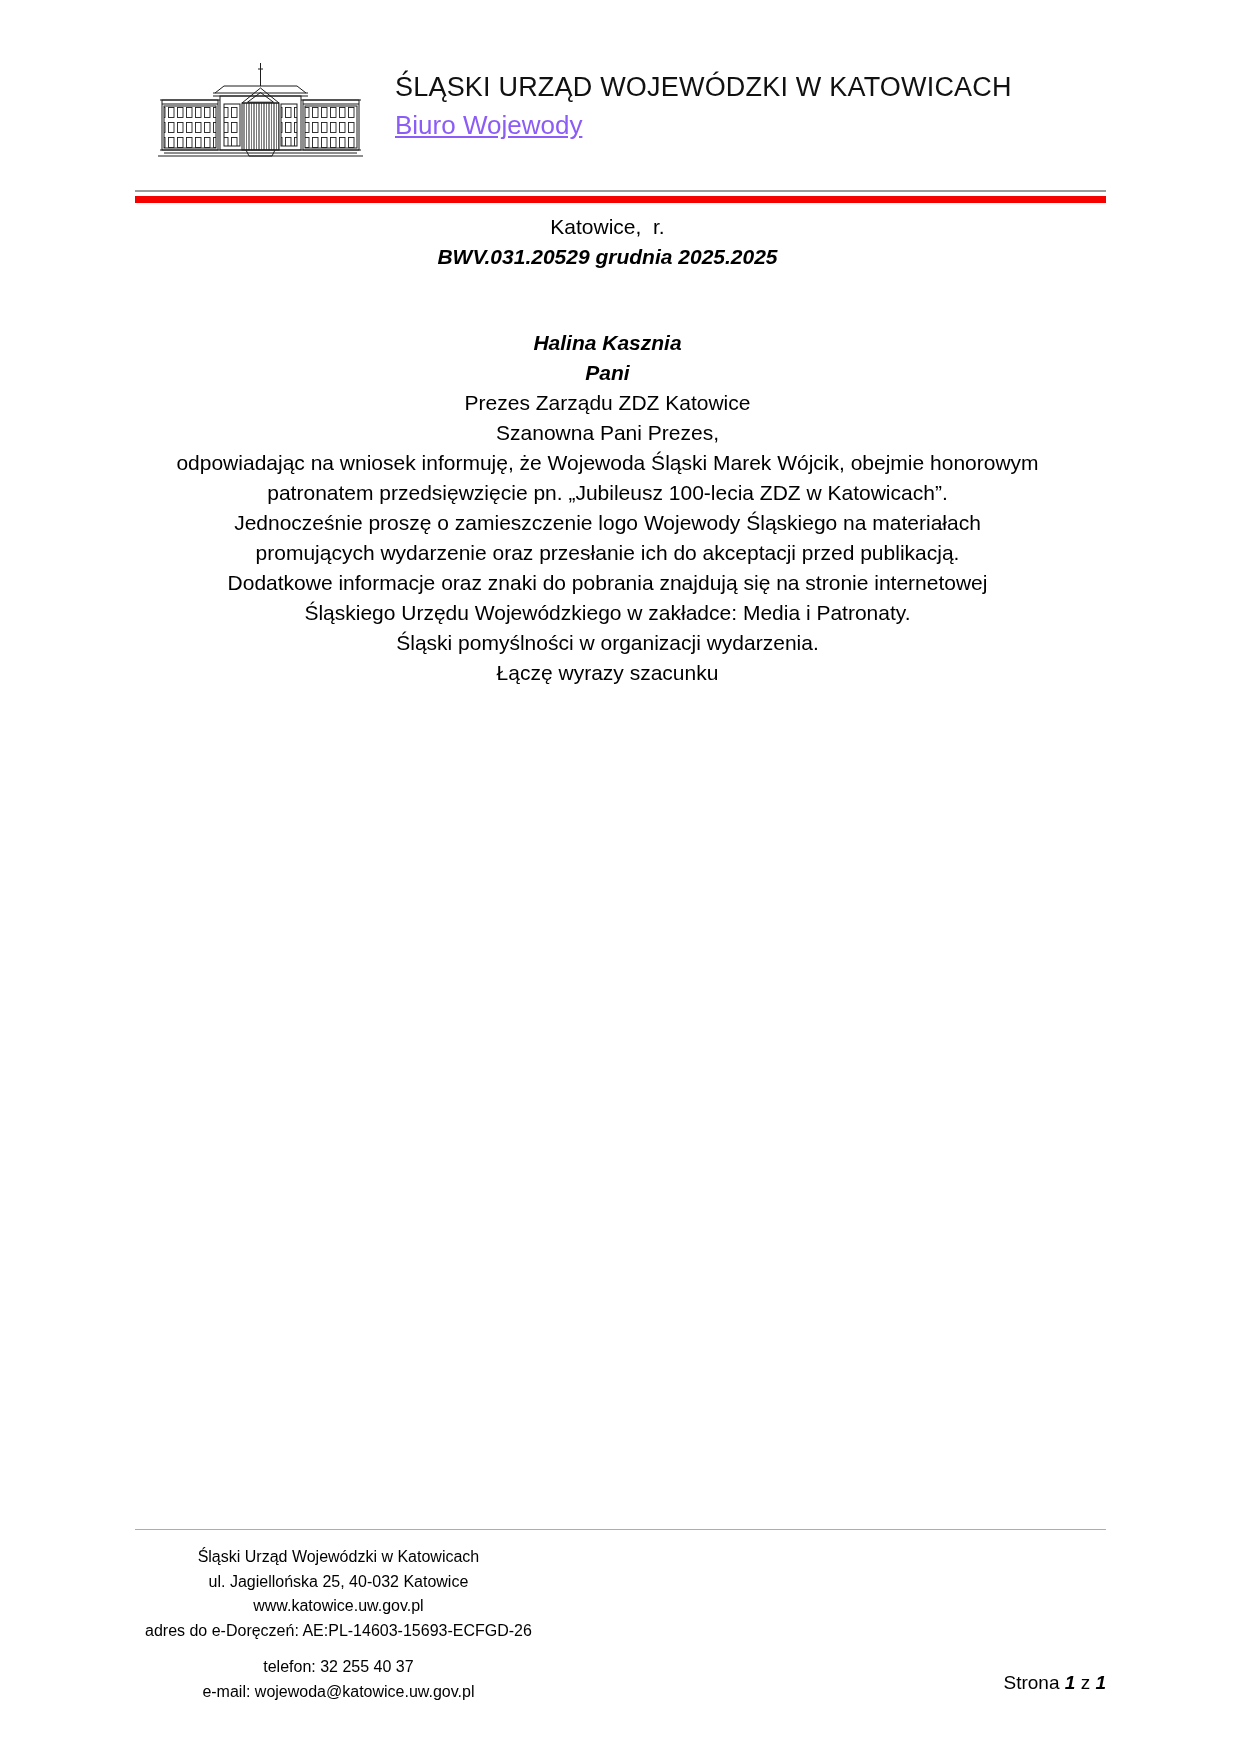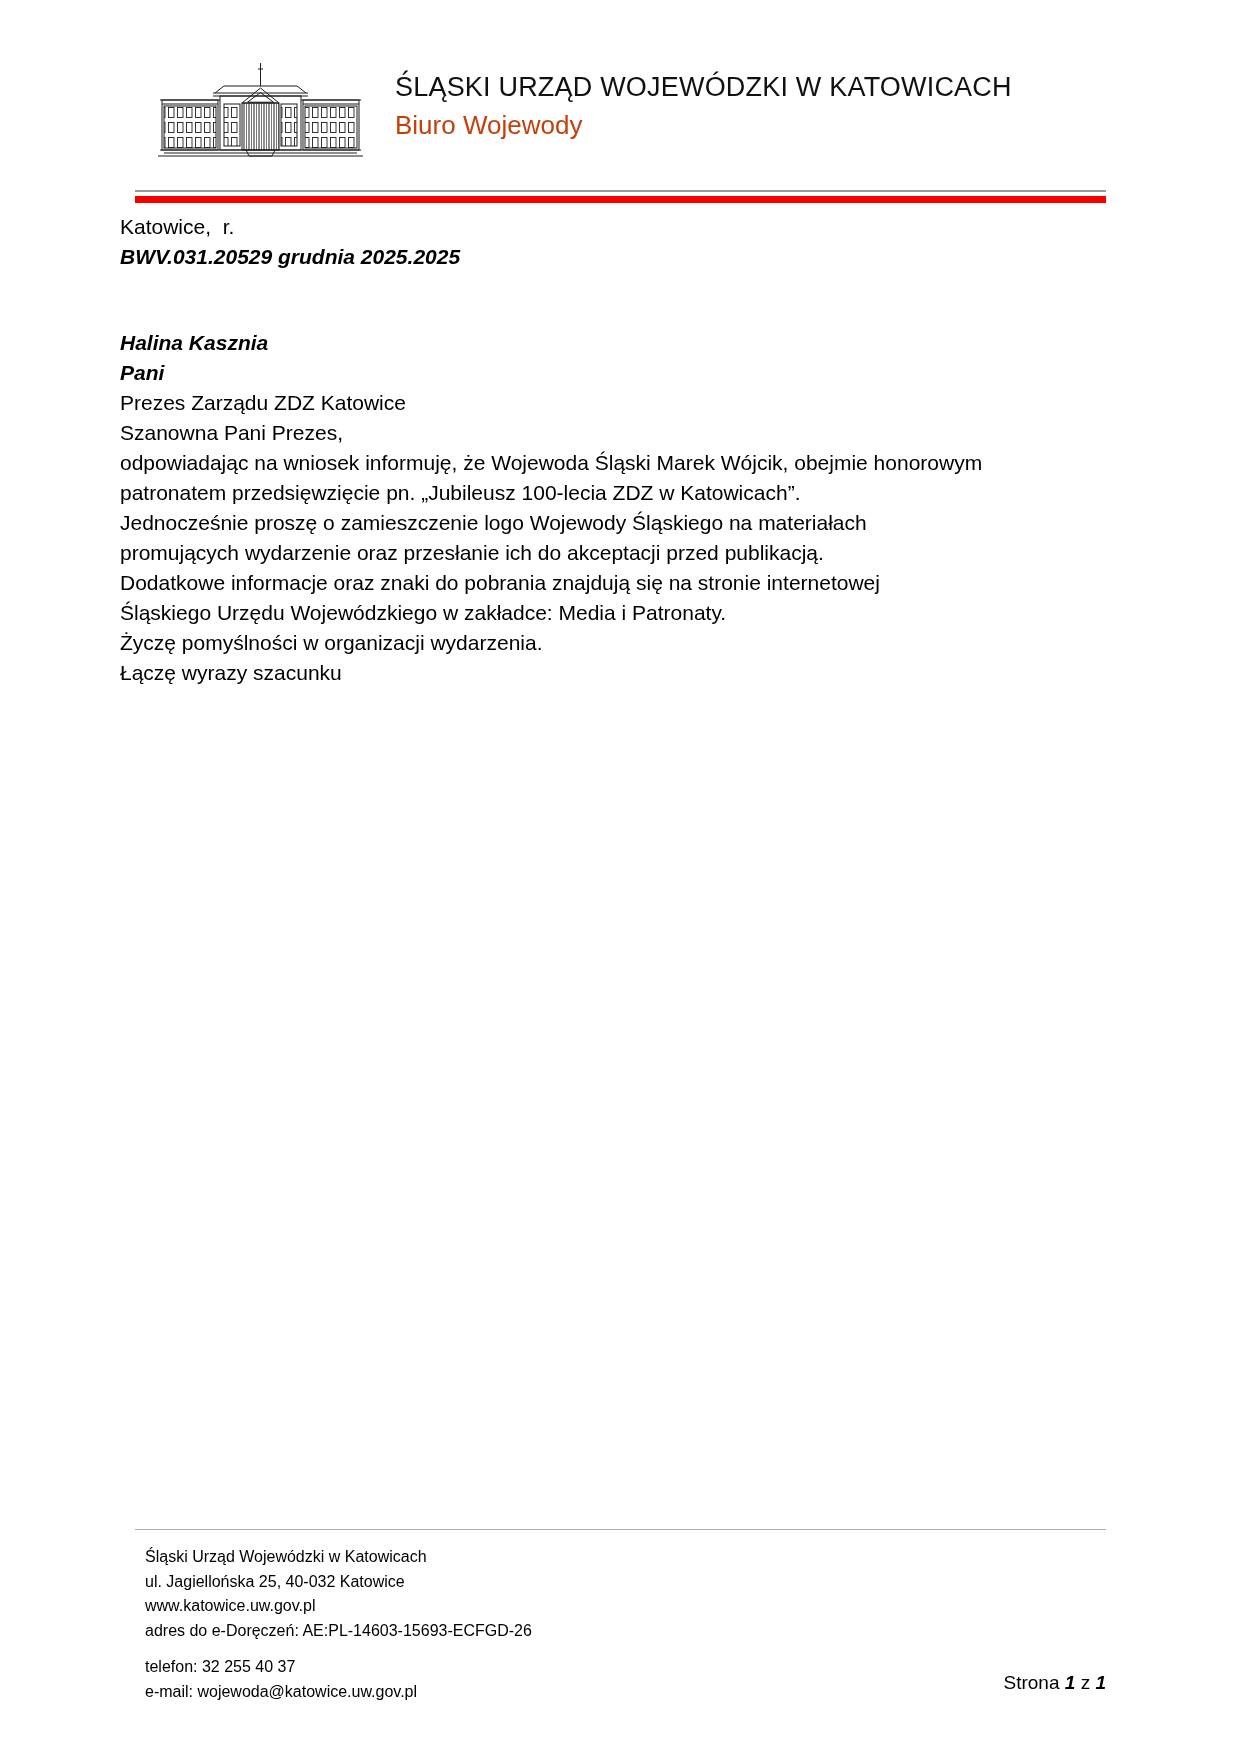--- a/index.html
+++ b/index.html
@@ -1,29 +1,29 @@
 <!DOCTYPE html>
 <html><head>
 <meta charset="utf-8">
 <style>
   html,body{margin:0;padding:0;background:#fff;}
   body{
     width:1241px;height:1755px;
     font-family:"Liberation Sans",sans-serif;
     color:#000;
   }
-  .page{position:relative;width:1241px;height:1755px;background:#ffffff;overflow:hidden;}
+  .page{position:relative;width:1241px;height:1755px;background:#ffffff;overflow:hidden;text-align:center;}
 
   
   .logo{position:absolute;left:158px;top:60px;width:205px;height:103px;}
   .org-name{
     position:absolute;left:395px;top:72px;
     font-size:27px;letter-spacing:0.2px;color:#111;white-space:nowrap;
   }
-  .dept-name{position:absolute;left:395px;top:110px;font-size:26px;color:#c2410c;}
+  .dept-name{position:absolute;left:395px;top:110px;font-size:26px;color:#8b5cf6;text-decoration:underline;}
 
   .rule-gray{position:absolute;left:135px;right:135px;top:190px;height:2px;background:#9a9a9a;}
   .rule-red{position:absolute;left:135px;right:135px;top:196px;height:7px;}
 
   
   .content{
     position:absolute;left:120px;top:212px;width:975px;
     font-size:21px;line-height:30px;
   }
   .content .line,.content p{margin:0;white-space:pre-wrap;}
@@ -118,21 +118,21 @@
     </div>
 
     <div class="line greeting">Szanowna Pani Prezes,</div>
 
     <p class="para-1">odpowiadając na wniosek informuję, że Wojewoda Śląski Marek Wójcik, obejmie honorowym
 patronatem przedsięwzięcie pn. „Jubileusz 100-lecia ZDZ w Katowicach”.</p>
     <p class="para-2">Jednocześnie proszę o zamieszczenie logo Wojewody Śląskiego na materiałach
 promujących wydarzenie oraz przesłanie ich do akceptacji przed publikacją.
 Dodatkowe informacje oraz znaki do pobrania znajdują się na stronie internetowej
 Śląskiego Urzędu Wojewódzkiego w zakładce: Media i Patronaty.</p>
-    <p class="para-3">Życzę pomyślności w organizacji wydarzenia.</p>
+    <p class="para-3">Śląski pomyślności w organizacji wydarzenia.</p>
 
     <div class="line closing">Łączę wyrazy szacunku</div>
 
   </div>
 
   <div class="footer-sep"></div>
 
   <div class="footer-block">
     <div class="line">Śląski Urząd Wojewódzki w Katowicach</div>
     <div class="line">ul. Jagiellońska 25, 40-032 Katowice</div>

